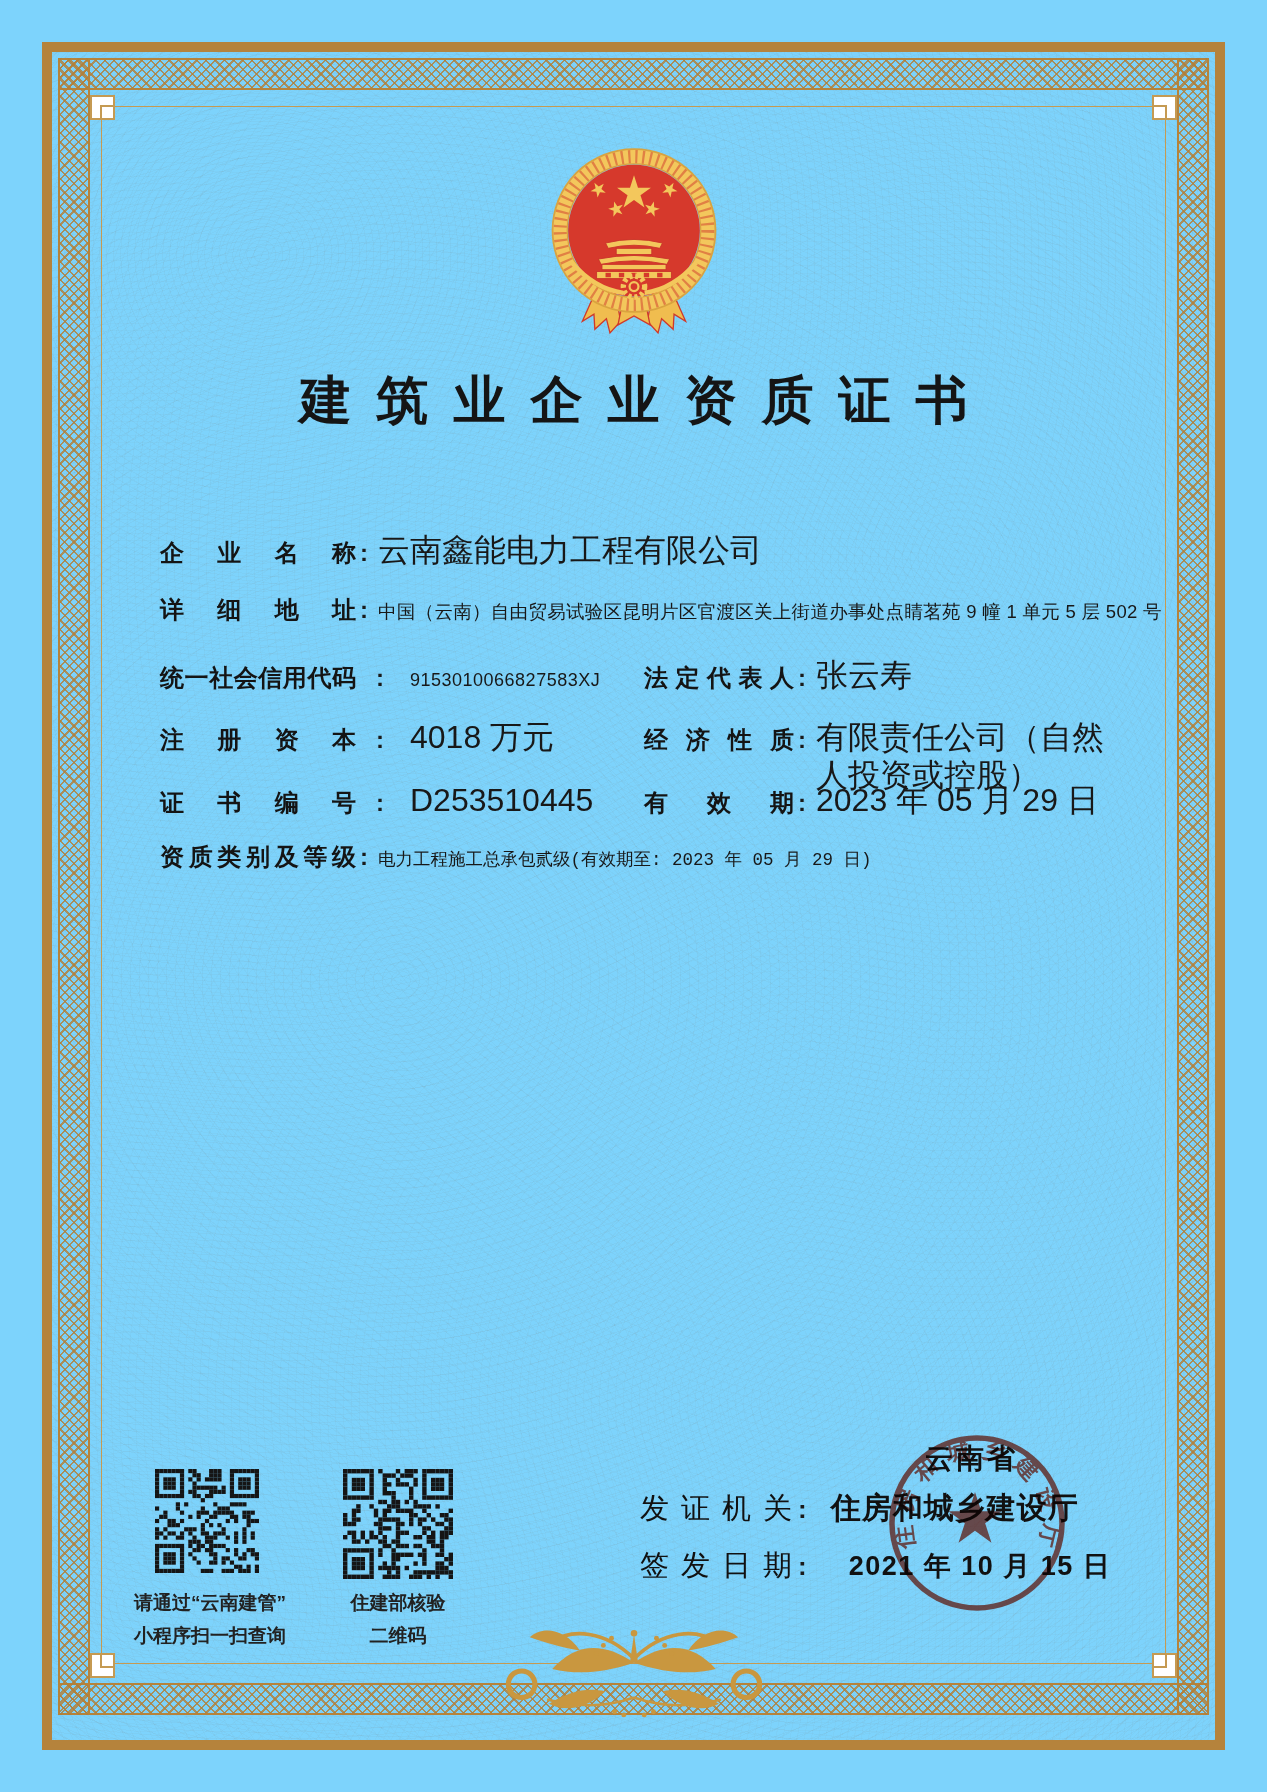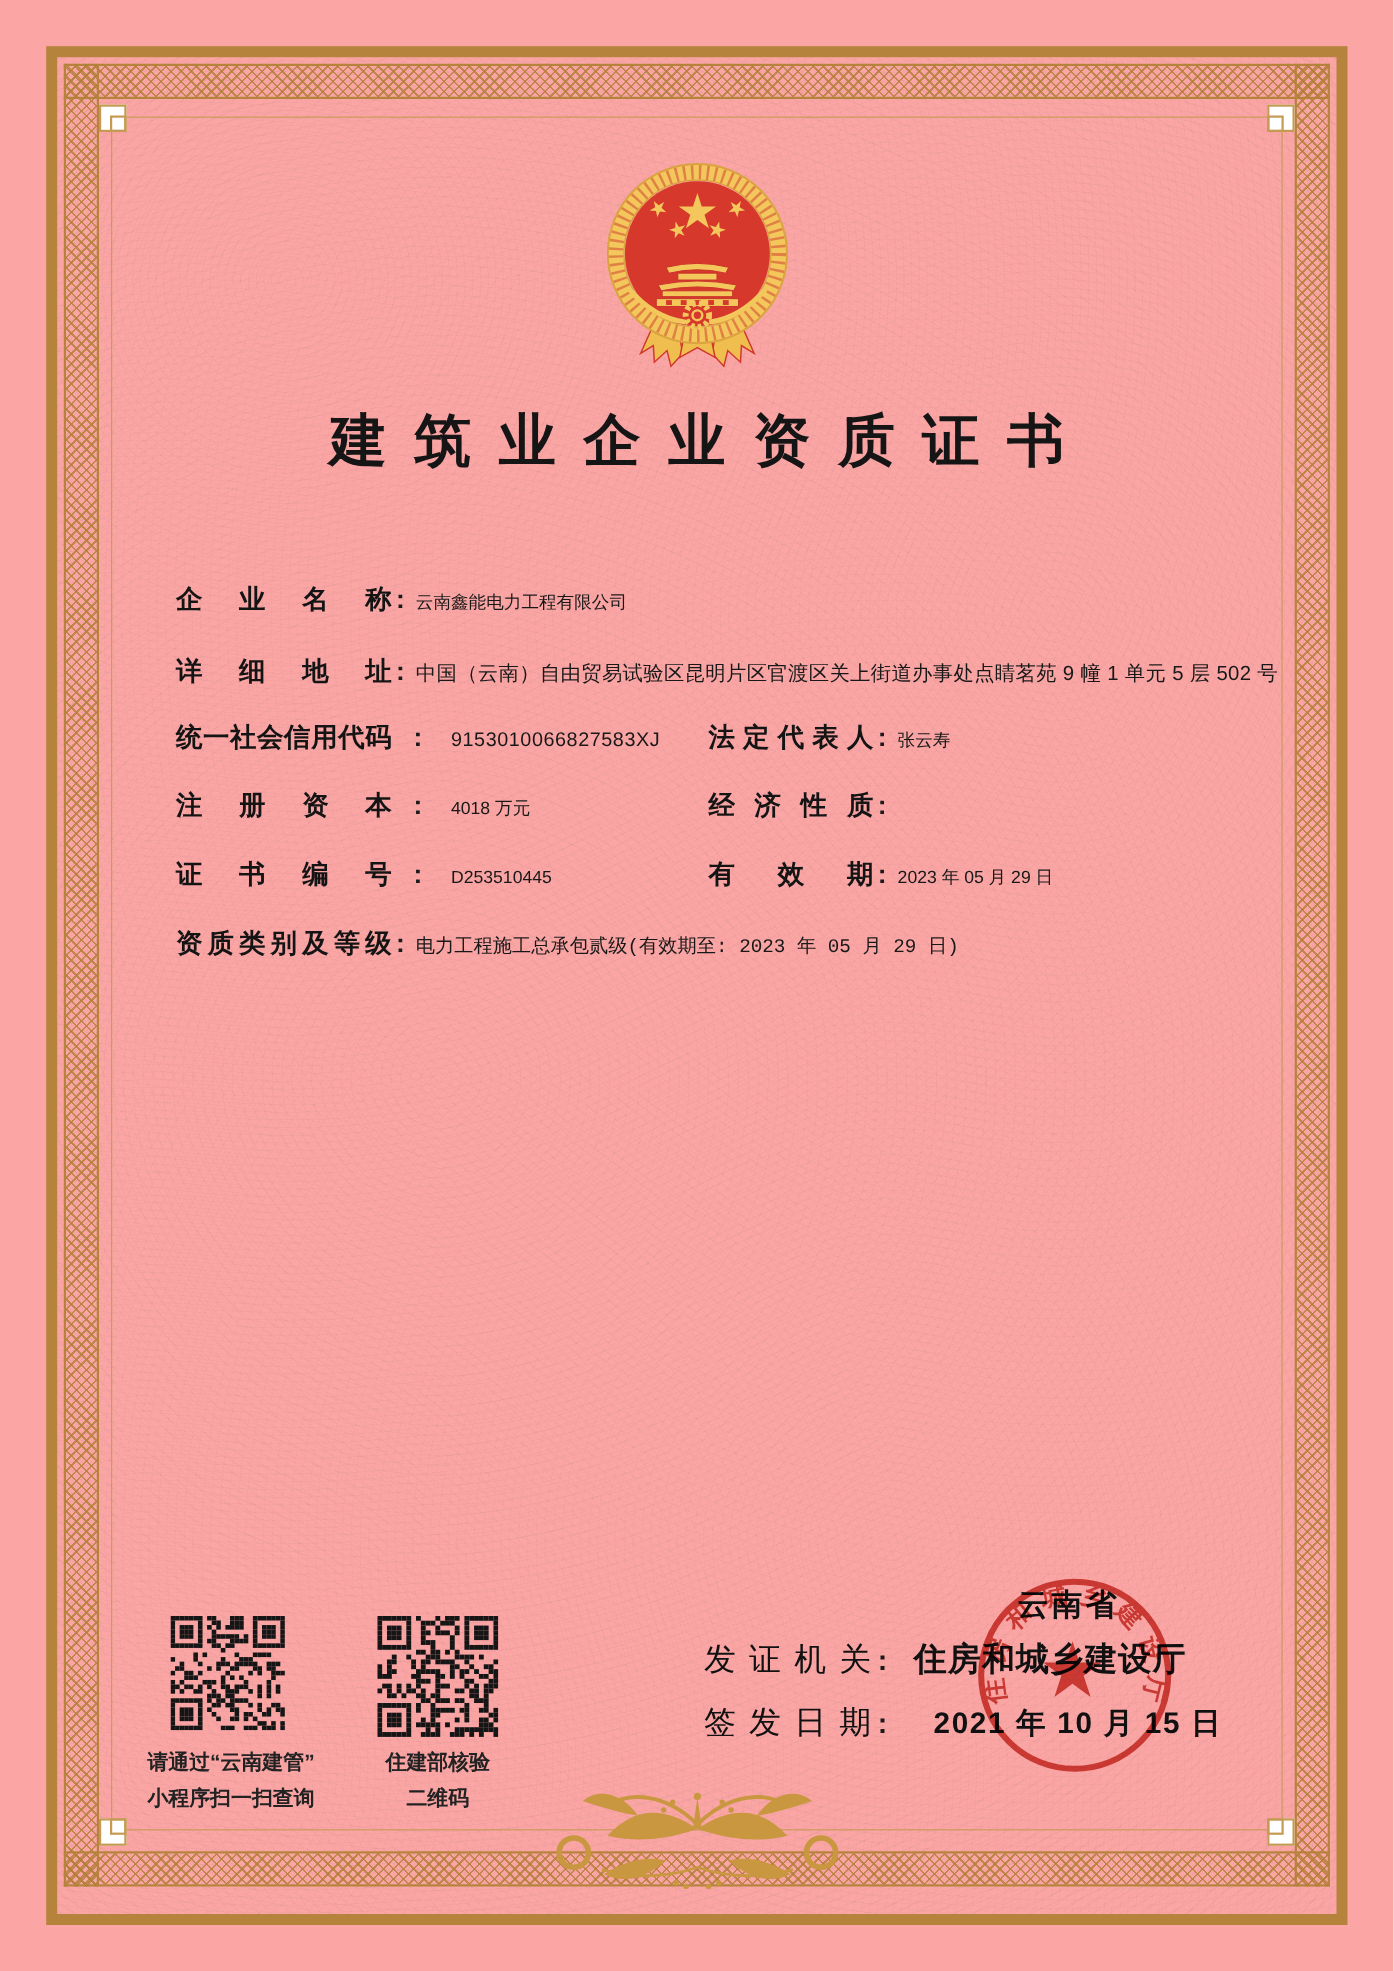--- a/index.html
+++ b/index.html
@@ -1,16 +1,16 @@
 <!DOCTYPE html>
 <html><head>
 <meta charset="utf-8">
 <style>
   html,body{margin:0;padding:0;background:#fff;}
-  .page{position:relative;width:1267px;height:1792px;background:#fca5a5;overflow:hidden;
+  .page{position:relative;width:1267px;height:1792px;background:#7dd3fc;overflow:hidden;
         font-family:"Liberation Sans","DejaVu Sans",sans-serif;color:#1a1a1a;}
   
   .page::before{content:"";position:absolute;inset:52px;pointer-events:none;
     background:
       repeating-radial-gradient(circle at 18% 12%, rgba(120,110,95,.05) 0 1px, transparent 1px 7px),
       repeating-radial-gradient(circle at 78% 30%, rgba(120,110,95,.045) 0 1px, transparent 1px 8px),
       repeating-radial-gradient(circle at 30% 55%, rgba(120,110,95,.05) 0 1px, transparent 1px 9px),
       repeating-radial-gradient(circle at 65% 80%, rgba(120,110,95,.04) 0 1px, transparent 1px 8px),
       repeating-radial-gradient(circle at 8% 92%, rgba(120,110,95,.04) 0 1px, transparent 1px 7px);}
   
@@ -40,21 +40,21 @@
   
   .row{position:absolute;left:160px;width:952px;display:flex;align-items:baseline;}
   .cell{display:flex;align-items:baseline;}
   .cell1{width:484px;flex:none;gap:16px;}
   .cell2{flex:1;}
   .lbl{font-weight:bold;font-size:24px;display:inline-block;flex:none;
        text-align:justify;text-align-last:justify;color:#141414;}
   .c1l{width:196px;}
   .c2l{width:150px;}
   .colon{font-weight:bold;font-size:24px;flex:none;margin:0 10px 0 4px;}
-  .val{font-size:16px;color:#181818;}
+  .val{font-size:32px;color:#181818;}
   .val.addr{font-size:18.5px;white-space:nowrap;letter-spacing:.3px;text-align:center;}
   .val.code{font-size:18px;letter-spacing:.5px;}
   .val.econ{width:290px;line-height:38px;}
   .val.qual{font-size:17.5px;font-family:Liberation Mono, monospace;}
   #r1{top:529px} #r2{top:594px} #r3{top:654px} #r4{top:716px} #r5{top:779px} #r6{top:841px}
   
   .qr{position:absolute;}
   #qrL{left:155px;top:1469px;width:104px;height:104px;}
   #qrR{left:343px;top:1469px;width:110px;height:110px;}
   .qr-cap{position:absolute;top:1586px;text-align:center;font-size:19px;font-weight:600;line-height:33px;color:#222;}
@@ -194,20 +194,21 @@
 
   <div class="row" id="r4">
     <span class="cell cell1">
       <span class="lbl c1l">注册资本</span>
       <span class="colon">:</span>
       <span class="val">4018 万元</span>
     </span>
     <span class="cell cell2">
       <span class="lbl c2l">经济性质</span>
       <span class="colon">:</span>
+      <span class="val econ">有限责任公司（自然人投资或控股）</span>
     </span>
   </div>
 
   <div class="row" id="r5">
     <span class="cell cell1">
       <span class="lbl c1l">证书编号</span>
       <span class="colon">:</span>
       <span class="val">D253510445</span>
     </span>
     <span class="cell cell2">

